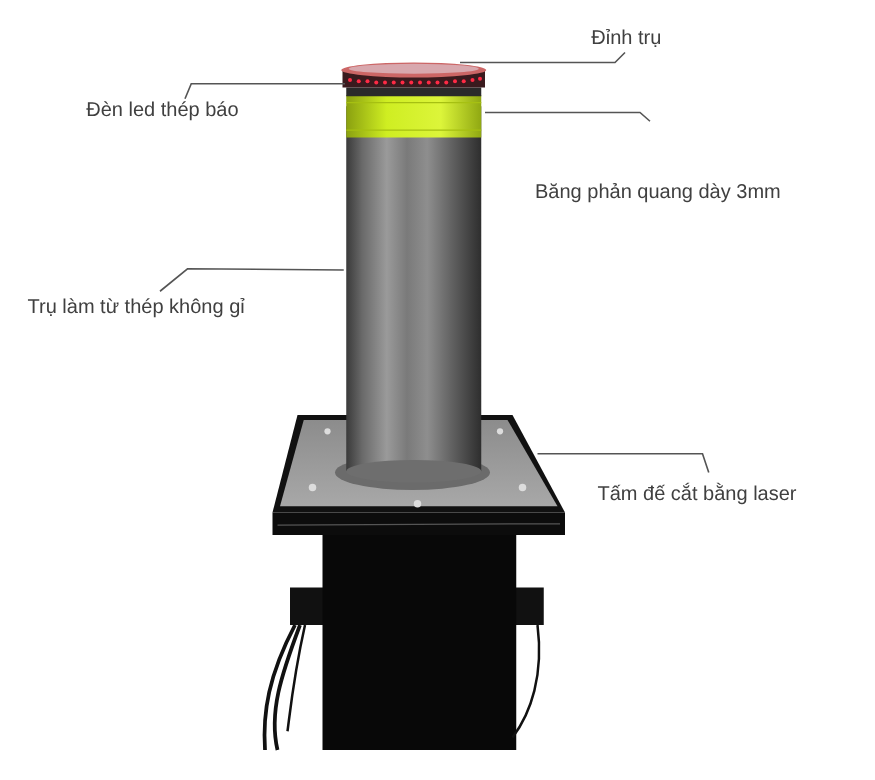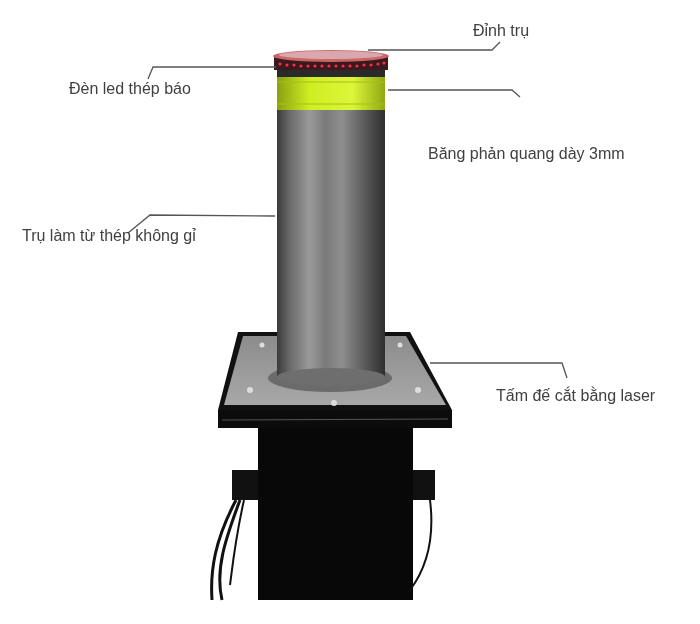--- a/index.html
+++ b/index.html
@@ -97,14 +97,14 @@
     <polyline points="148,79 153,67 276,67"></polyline>
     <polyline points="388,90 512,90 520,97"></polyline>
     <polyline points="128,233 150,215 275,216"></polyline>
     <polyline points="430,363 562,363 567,378"></polyline>
   </g>
 </svg>
 
 <span class="label" style="left:473px; top:23px;">Đỉnh trụ</span>
 <span class="label" style="left:69px; top:81px;">Đèn led thép báo</span>
 <span class="label" style="left:428px; top:102px;margin-top:44px;">Băng phản quang dày 3mm</span>
-<span class="label" style="left:22px; top:228px;text-align:center;">Trụ làm từ thép không gỉ</span>
-<span class="label" style="left:496px; top:388px;">Tấm đế cắt bằng laser</span>
+<span class="label" style="left:22px; top:238px;text-align:center;">Trụ làm từ thép không gỉ</span>
+<span class="label" style="left:478px; top:388px;">Tấm đế cắt bằng laser</span>
 
 </body></html>

